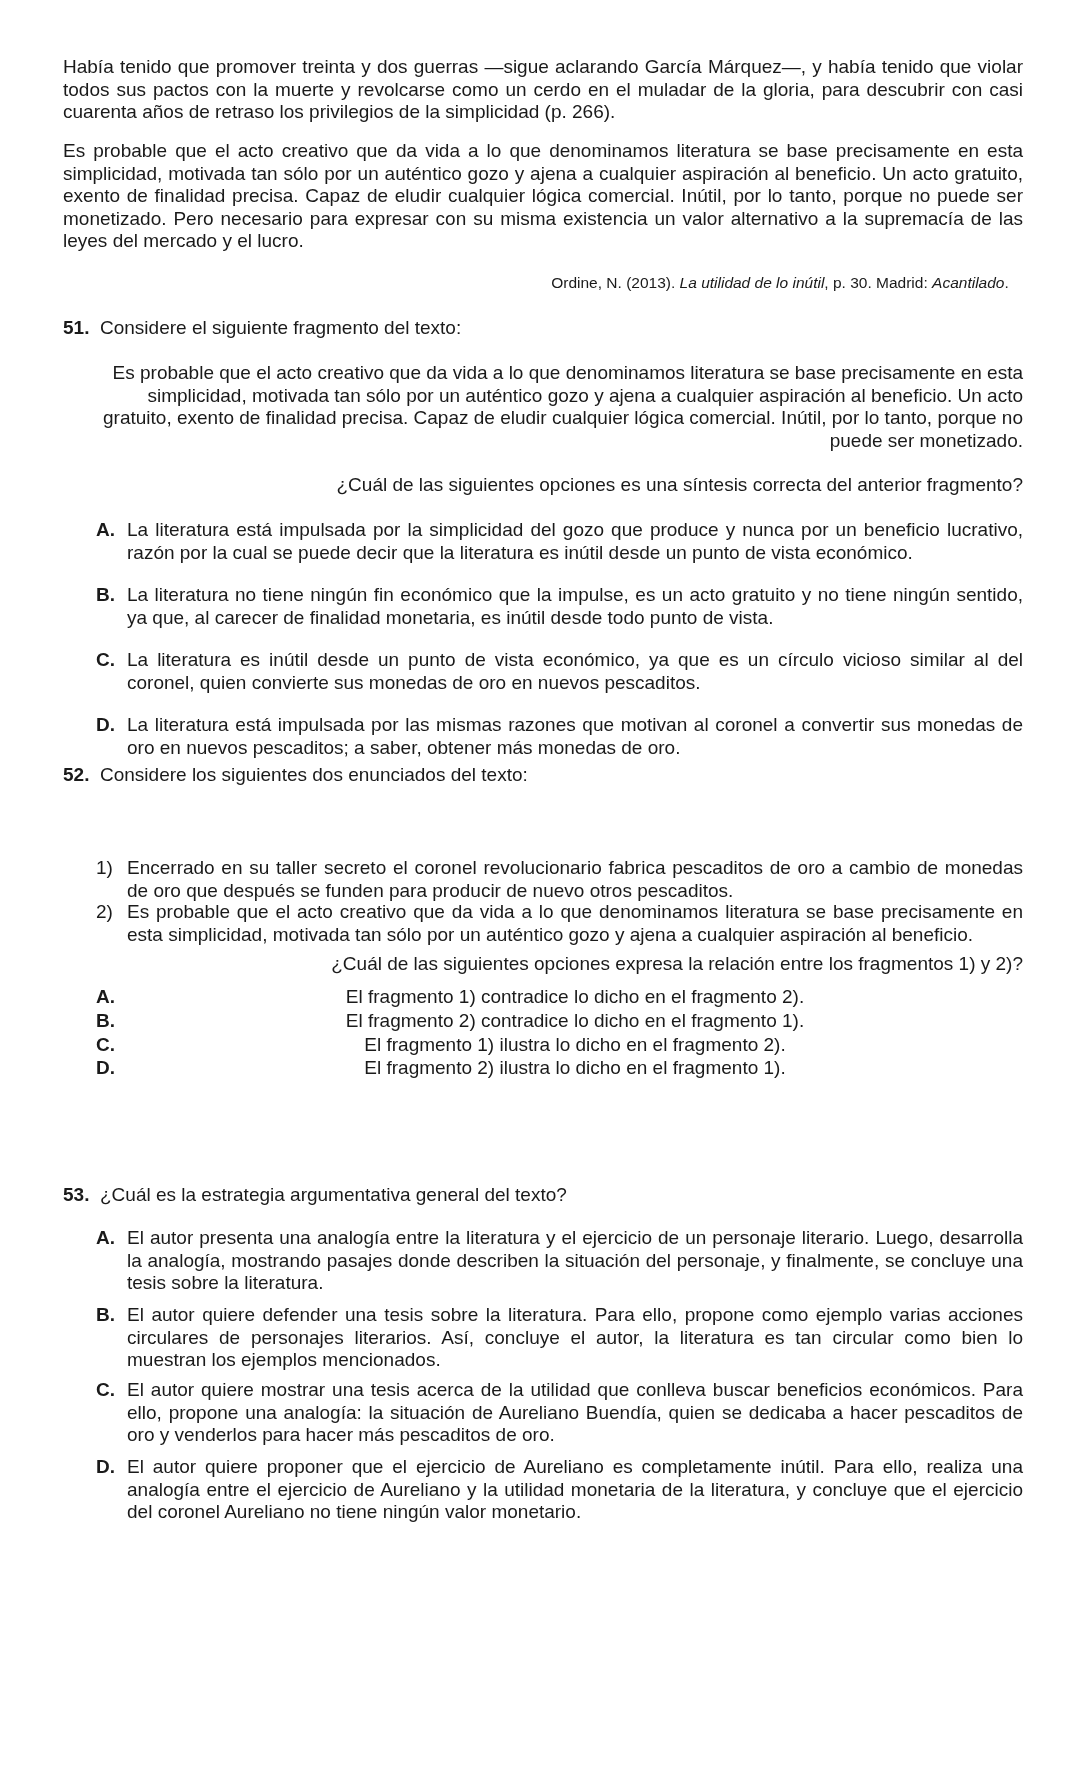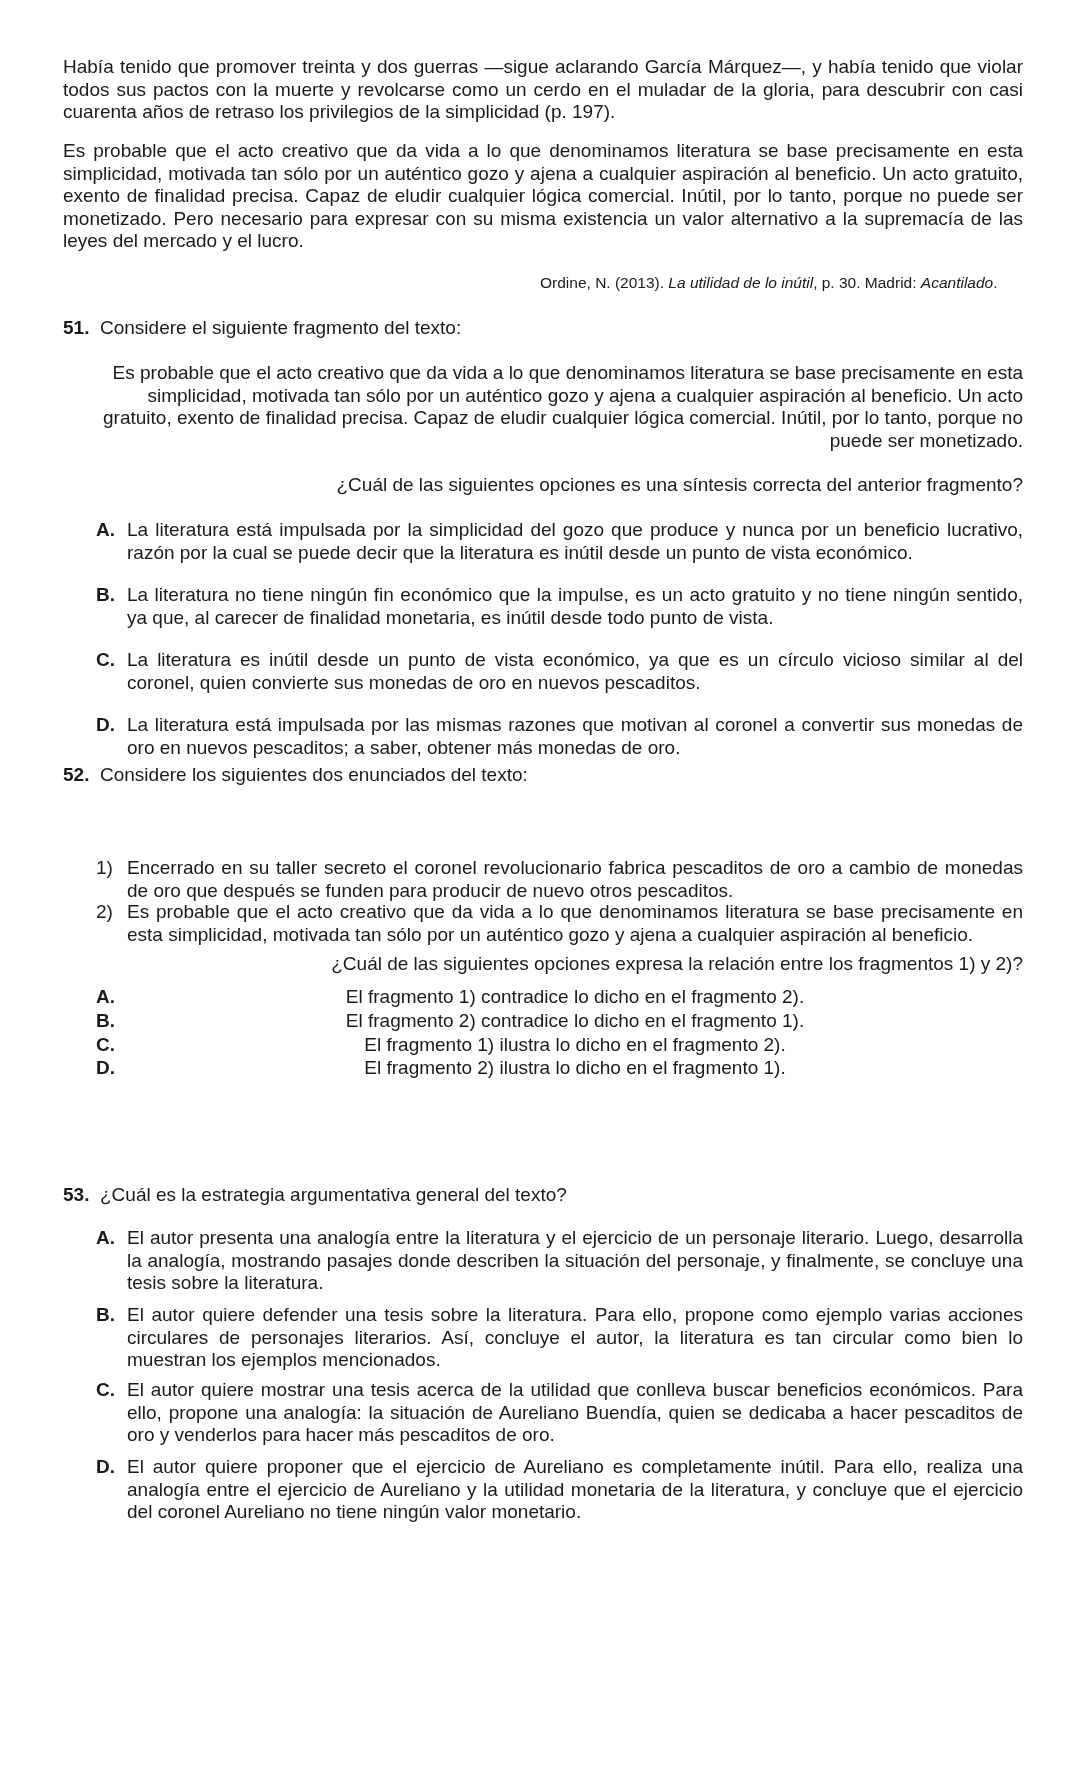--- a/index.html
+++ b/index.html
@@ -1,33 +1,33 @@
 <!DOCTYPE html>
 <html><head>
 <meta charset="utf-8">
 <style>
   html, body { margin: 0; padding: 0; background: #ffffff; }
   body { width: 1080px; height: 1778px; position: relative; overflow: hidden;
          font-family: "Liberation Sans", sans-serif; color: #1a1a1a; }
   .blk { position: absolute; left: 63px; width: 960px; font-size: 19px; line-height: 22.5px; }
   .just { text-align: justify; }
-  .cite { position: absolute; left: 540px; width: 480px; text-align: left; font-size: 15.5px; top: 274px; }
+  .cite { position: absolute; left: 540px; width: 480px; text-align: center; font-size: 15.5px; top: 274px; }
   .q { position: absolute; left: 63px; width: 960px; font-size: 19px; line-height: 22.5px; }
   .qnum { font-weight: bold; display: inline-block; width: 37px; }
   .ind { position: absolute; left: 96px; width: 927px; font-size: 19px; line-height: 22.5px; text-align: right; }
   .opt { position: absolute; left: 96px; width: 927px; font-size: 19px; line-height: 22.5px; display: flex; }
   .opt .lt { font-weight: bold; flex: 0 0 31px; }
   .opt .tx { flex: 1; text-align: justify; }
   .opt.nojust .tx { text-align: center; }
   i { font-style: italic; }
 </style>
 </head>
 <body>
 
-<div class="blk just" style="top:56px">Había tenido que promover treinta y dos guerras —sigue aclarando García Márquez—, y había tenido que violar todos sus pactos con la muerte y revolcarse como un cerdo en el muladar de la gloria, para descubrir con casi cuarenta años de retraso los privilegios de la simplicidad (p. 197).</div>
+<div class="blk just" style="top:56px">Había tenido que promover treinta y dos guerras —sigue aclarando García Márquez—, y había tenido que violar todos sus pactos con la muerte y revolcarse como un cerdo en el muladar de la gloria, para descubrir con casi cuarenta años de retraso los privilegios de la simplicidad (p. 266).</div>
 <div class="blk just" style="top:140px">Es probable que el acto creativo que da vida a lo que denominamos literatura se base precisamente en esta simplicidad, motivada tan sólo por un auténtico gozo y ajena a cualquier aspiración al beneficio. Un acto gratuito, exento de finalidad precisa. Capaz de eludir cualquier lógica comercial. Inútil, por lo tanto, porque no puede ser monetizado. Pero necesario para expresar con su misma existencia un valor alternativo a la supremacía de las leyes del mercado y el lucro.</div>
 <div class="cite">
   <span>Ordine, N. (2013). </span><i>La utilidad de lo inútil</i><span>, p. 30. Madrid: </span><i>Acantilado</i><span>.</span>
 </div>
 
 <div class="q" style="top:317px">
   <span class="qnum">51.</span><span>Considere el siguiente fragmento del texto:</span>
 </div>
 <div class="ind just" style="top:362px">Es probable que el acto creativo que da vida a lo que denominamos literatura se base precisamente en esta simplicidad, motivada tan sólo por un auténtico gozo y ajena a cualquier aspiración al beneficio. Un acto gratuito, exento de finalidad precisa. Capaz de eludir cualquier lógica comercial. Inútil, por lo tanto, porque no puede ser monetizado.</div>
 <div class="ind" style="top:474px">¿Cuál de las siguientes opciones es una síntesis correcta del anterior fragmento?</div>

